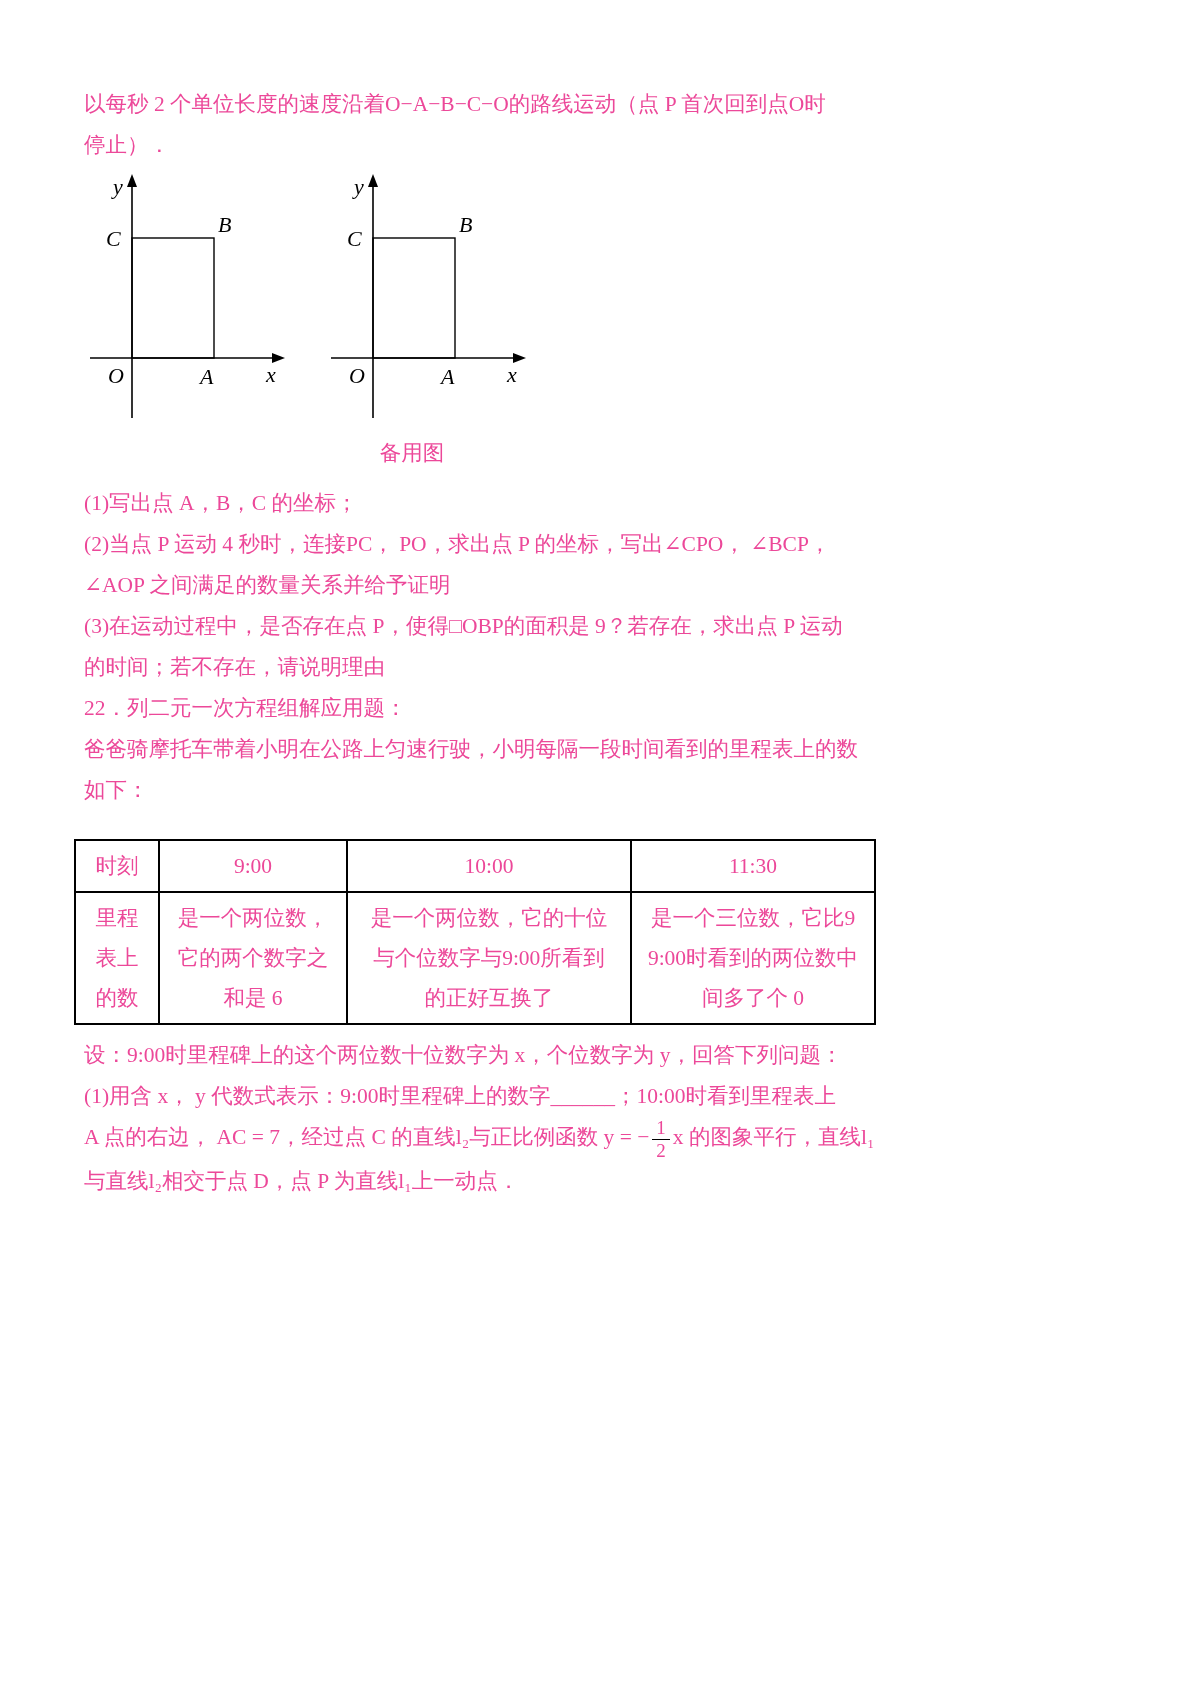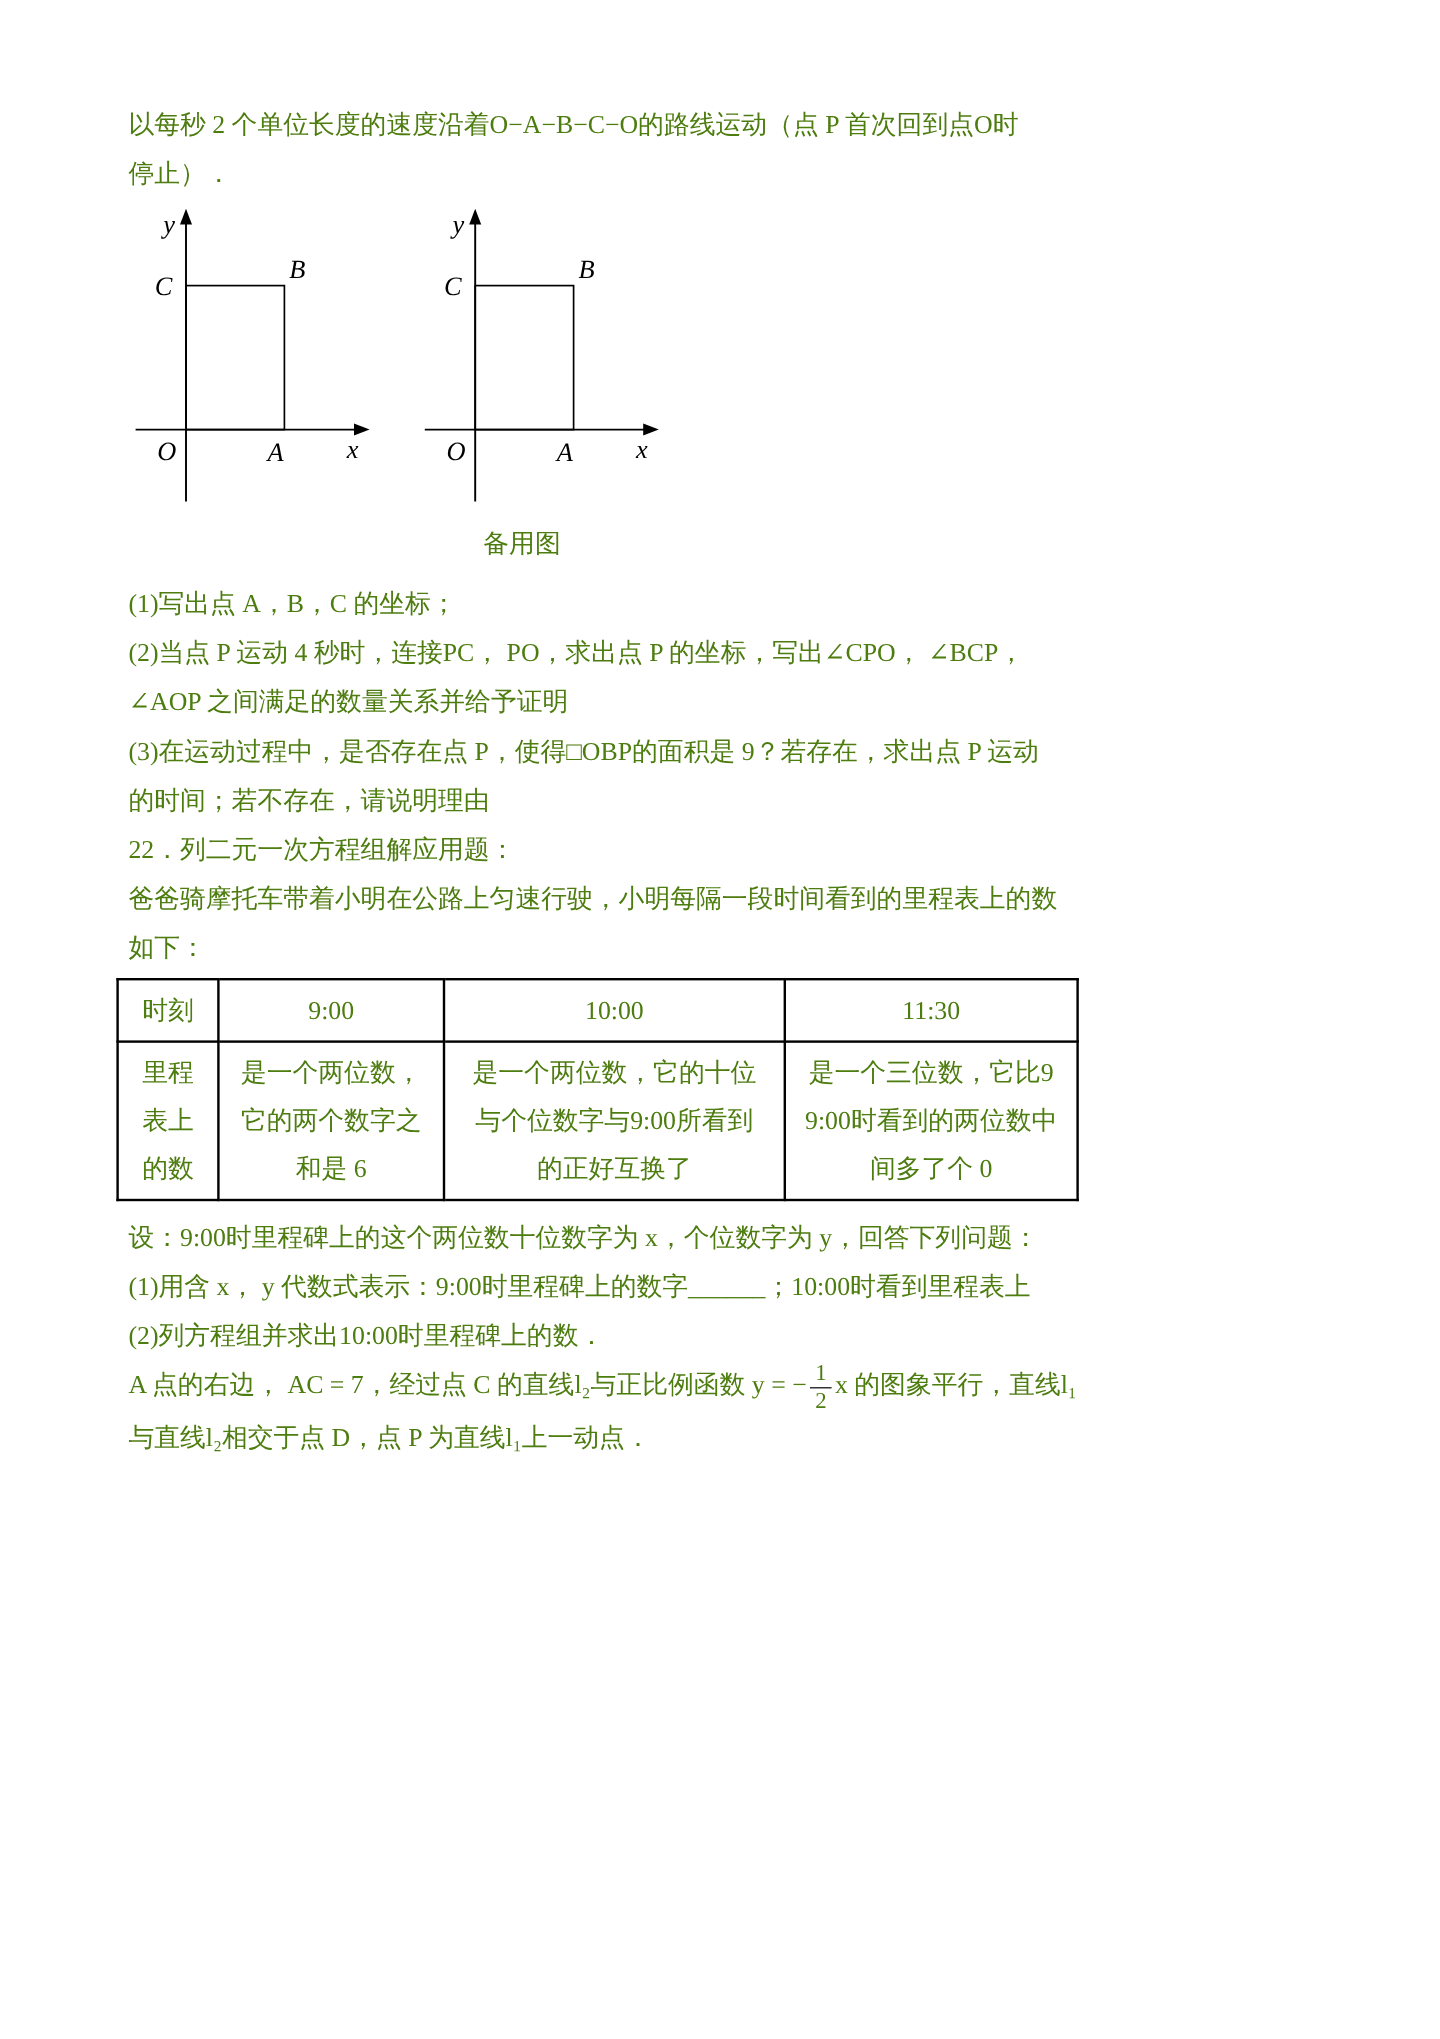--- a/index.html
+++ b/index.html
@@ -5,22 +5,22 @@
   * { margin:0; padding:0; box-sizing:border-box; }
   html, body { background:#ffffff; }
   .page {
     position:relative;
     width:1200px;
     height:1699px;
     margin:0 auto;
     background:#ffffff;
     font-family:"Liberation Serif","DejaVu Serif",serif;
     font-size:21.5px;
-    color:#4d7c0f;
-    padding:84px 150px 0 107px;
+    color:#ec4899;
+    padding:84px 150px 0 84px;
     overflow:hidden;
   }
   .line { line-height:41px; white-space:nowrap; }
 
   
   .figures { display:flex; gap:6px; margin:4px 0 0 0; }
   .fig-wrap { width:235px; }
   .axis { stroke:#000; stroke-width:1.6; }
   .shape { fill:none; stroke:#000; stroke-width:1.4; }
   .arrow { fill:#000; }
@@ -35,21 +35,21 @@
     line-height:26px;
     text-align:center;
     width:230px;
     transform:translateX(-28px);
     margin-top:10px;
   }
 
   .after-fig { margin-top:17px; }
 
   
-  .mtable { border-collapse:collapse; margin:4px 0 10px -10px; }
+  .mtable { border-collapse:collapse; margin:28px 0 10px -10px; }
   .mtable td {
     border:2px solid #000;
     text-align:center;
     vertical-align:middle;
     padding:5px 8px;
   }
   .mtable .hrow td { height:52px; line-height:40px; }
   .c0 { width:84px; }
   .c1 { width:188px; }
   .c2 { width:284px; }
@@ -151,20 +151,19 @@
         <div class="cell-line">是一个三位数，它比9</div>
         <div class="cell-line">9:00时看到的两位数中</div>
         <div class="cell-line">间多了个 0</div>
       </td>
     </tr>
   </tbody>
     </table>
 
   <p class="line">设：9:00时里程碑上的这个两位数十位数字为 x，个位数字为 y，回答下列问题：</p>
   <p class="line">(1)用含 x， y 代数式表示：9:00时里程碑上的数字______；10:00时看到里程表上</p>
-  <p class="line">(2)列方程组并求出10:00时里程碑上的数．</p>
 
   <p class="line">
     <span>A 点的右边， AC = 7，经过点 C 的直线l₂与正比例函数 y = −</span><span class="frac"><span class="fnum">1</span><span class="fden">2</span></span><span>x 的图象平行，直线l₁</span>
   </p>
   <p class="line">与直线l₂相交于点 D，点 P 为直线l₁上一动点．</p>
 
 </div>
 
 </body></html>

